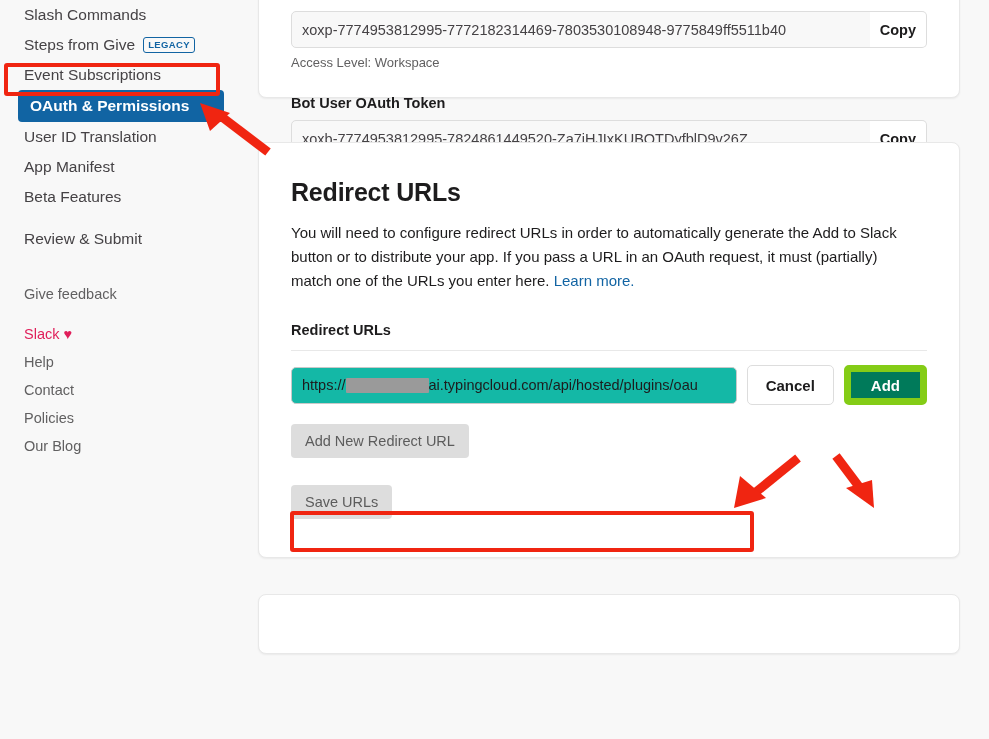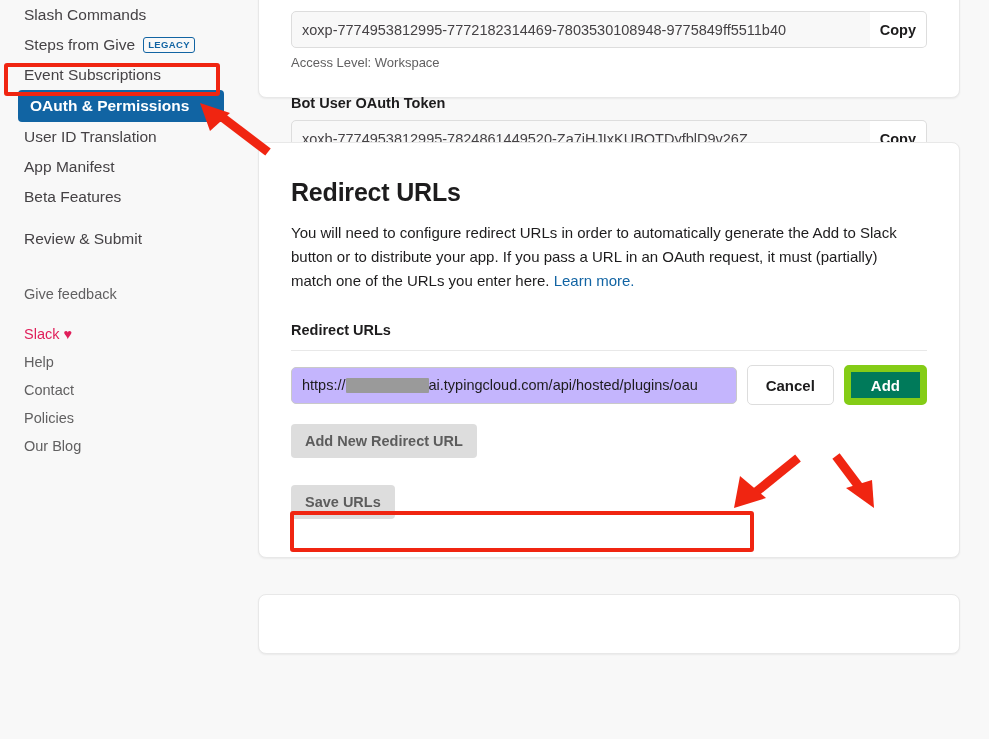--- a/index.html
+++ b/index.html
@@ -166,21 +166,21 @@
   .url-input-wrap {
     flex: 1 1 auto;
     position: relative;
     max-width: 466px;
   }
   .url-input {
     width: 100%;
     height: 37px;
     border: 1px solid #c9c9c9;
     border-radius: 5px;
-    background: #c4b5fd;
+    background: #14b8a6;
     font-size: 14.5px;
     color: #1d1c1d;
     padding: 0 10px;
     display: flex; align-items: center;
     overflow: hidden; white-space: nowrap;
   }
   .redact {
     display: inline-block;
     width: 83px; height: 15px;
     background: #9a9a9a;
@@ -204,21 +204,21 @@
     background: #007a5a; color: #ffffff;
     font-size: 15px; font-weight: 700;
     display: flex; align-items: center; justify-content: center;
     cursor: pointer;
   }
   .btn-grey {
     display: inline-flex; align-items: center; justify-content: center;
     height: 34px; padding: 0 14px;
     border: none; border-radius: 4px;
     background: #dddddd; color: #5c5c5c;
-    font-size: 14.5px; font-weight: 700;
+    font-size: 14.5px; font-weight: 400;
     cursor: pointer;
   }
   #add-new-redirect { margin-top: 19px; }
   #save-urls { margin-top: 27px; }
 
   #card-bottom {
     margin-top: 36px;
     height: 60px;
   }
 

